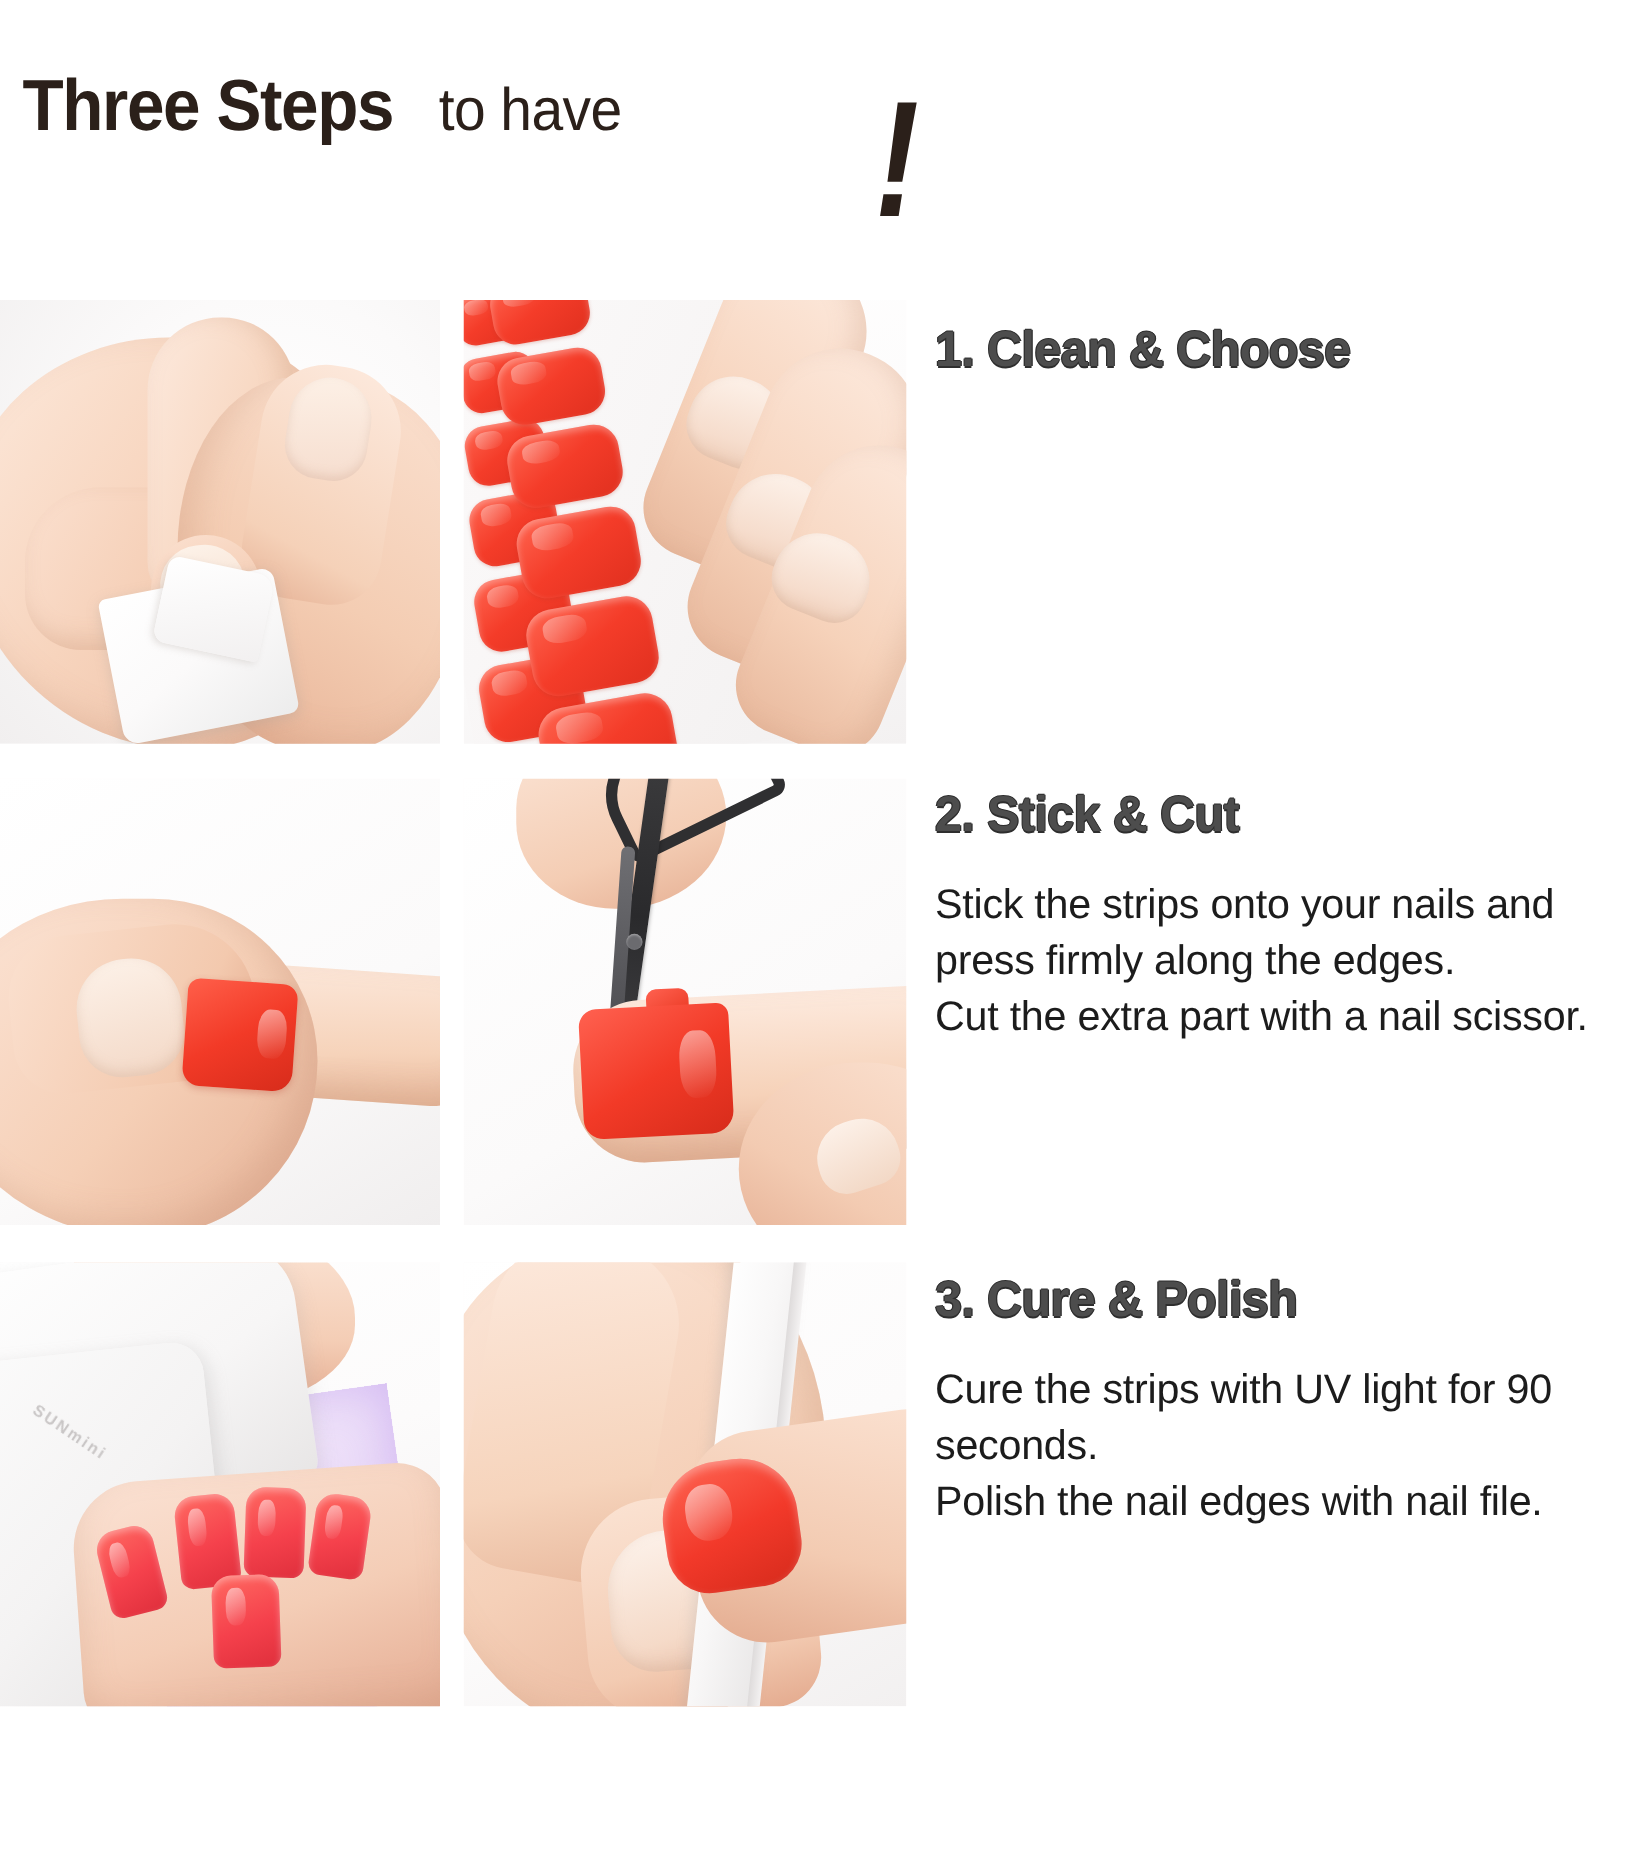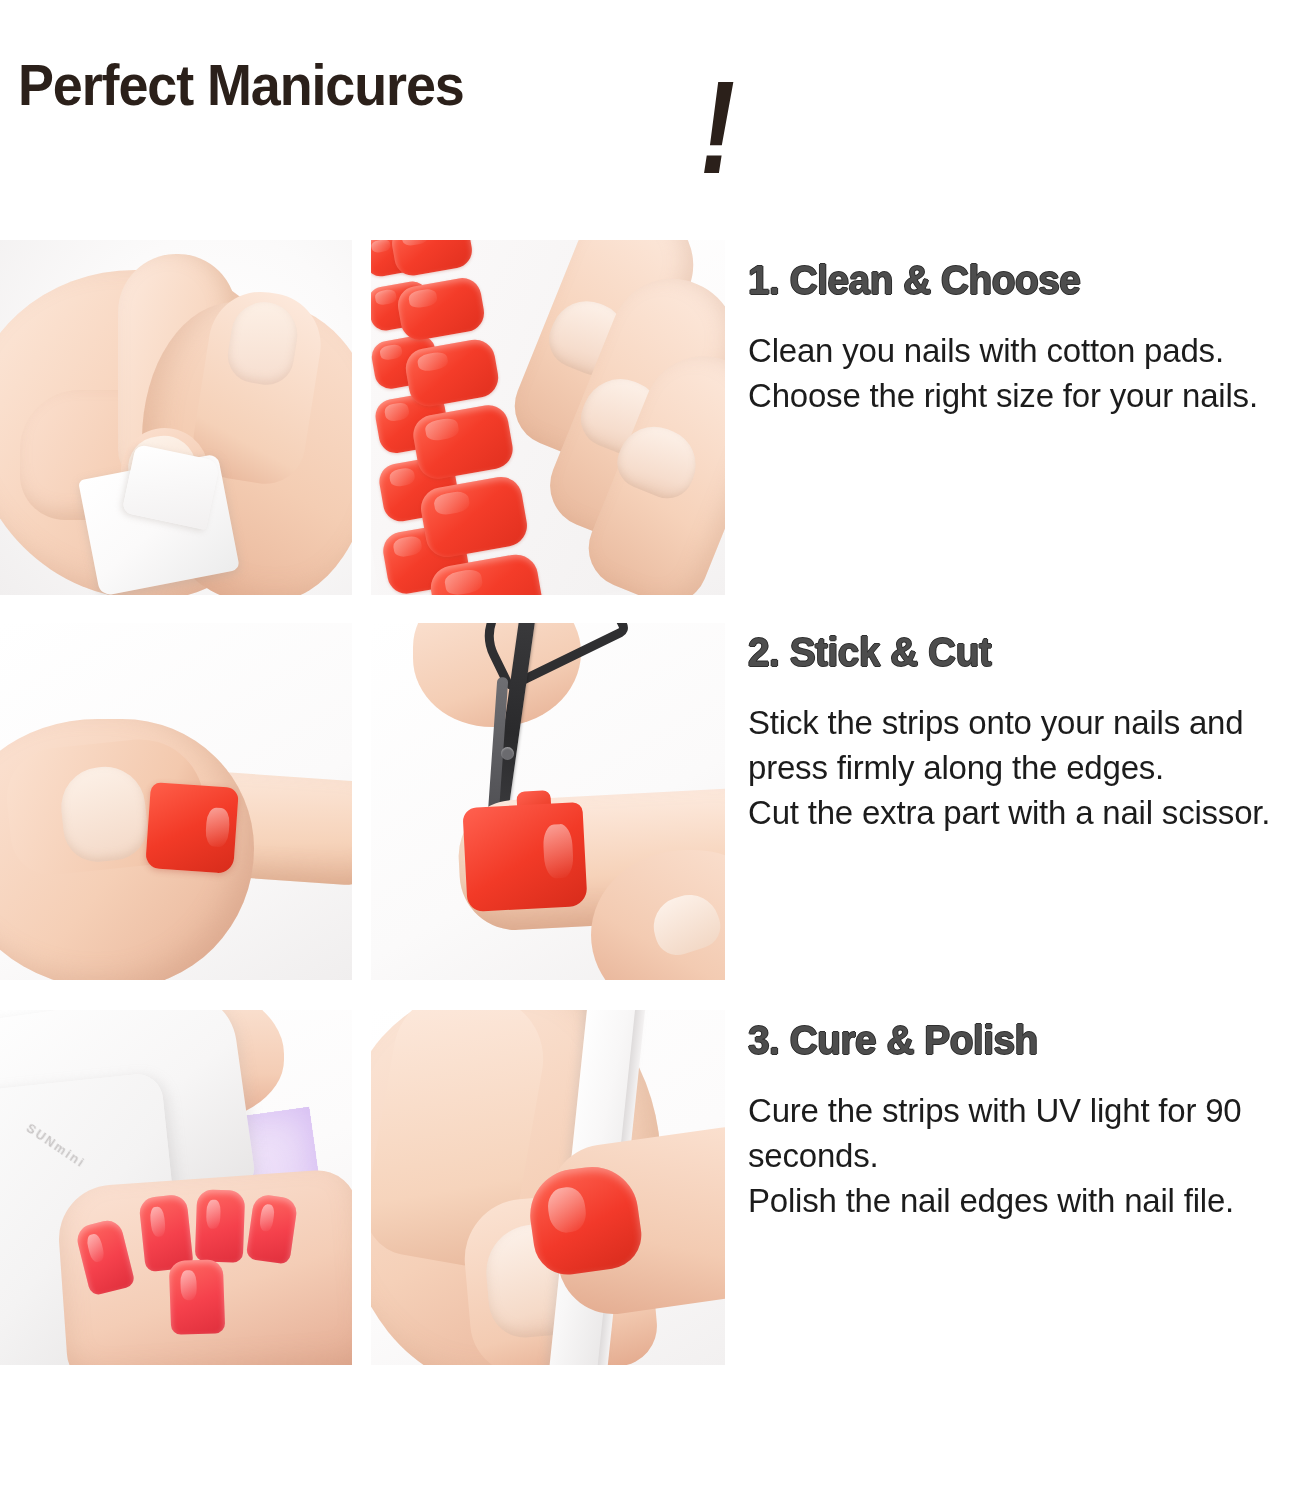--- a/index.html
+++ b/index.html
@@ -442,22 +442,22 @@
     line-height: 1.36;
     letter-spacing: -0.2px;
     margin: 0;
     white-space: pre-line;
   }
 </style>
 </head>
 <body>
 
 <div class="title-block">
-  <div class="title-line title-line2">
-    <span class="t-strong">Perfect Manicures</span>
+  <div class="title-line title-line1">
+    <span class="t-strong">Three Steps</span><span class="t-light">to have</span>
   </div>
 </div>
 <div class="bang">!</div>
 
 <div class="grid">
 
   <div class="photo col-a row-1">
     <div class="scene">
       <div class="p1-bg"></div>
       <div class="p1-hand"></div>
@@ -567,22 +567,20 @@
       <div class="p6-rednail"></div>
     </div>
   </div>
 
 </div>
 
 <div class="steps">
 
   <div class="step step-1">
     <h2 class="step-head">1. Clean &amp; Choose</h2>
-    <p class="step-body">Clean you nails with cotton pads.
-Choose the right size for your nails.</p>
   </div>
 
   <div class="step step-2">
     <h2 class="step-head">2. Stick &amp; Cut</h2>
     <p class="step-body">Stick the strips onto your nails and press firmly along the edges.
 Cut the extra part with a nail scissor.</p>
   </div>
 
   <div class="step step-3">
     <h2 class="step-head">3. Cure &amp; Polish</h2>

